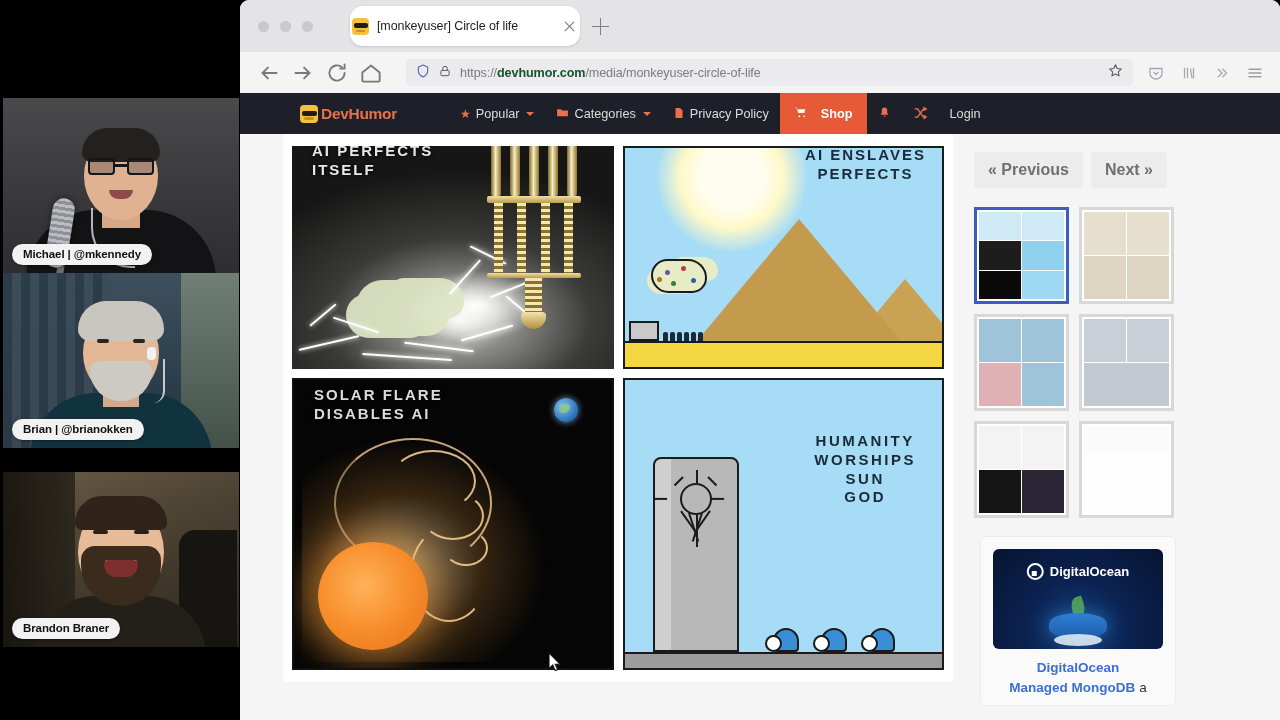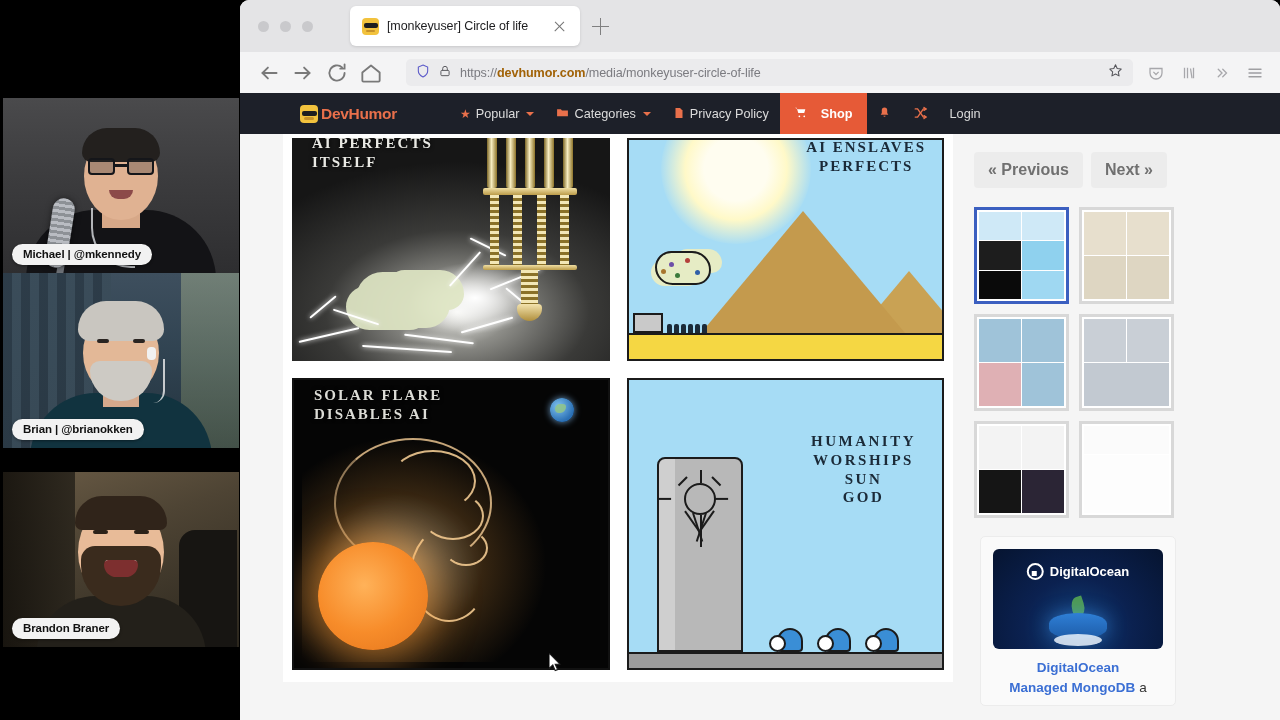--- a/index.html
+++ b/index.html
@@ -109,22 +109,22 @@
   
   .browser {
     position:absolute; left:240px; top:0; width:1040px; height:720px;
     background:#f3f3f4; border-radius: 9px 9px 0 0; overflow:hidden;
   }
   .tabstrip { position:relative; height:52px; background:#e4e4e6; }
   .traffic { position:absolute; left:18px; top:21px; display:flex; gap:11px; }
   .traffic i { width:11px; height:11px; border-radius:50%; background:#c9c9cc; display:block; }
   .tab {
     position:absolute; left:110px; top:6px; width:230px; height:40px;
-    background:#fff; border-radius:6px; display:flex; align-items:center;
-    padding: 0 12px; box-shadow: 0 1px 3px rgba(0,0,0,.13);
+    background:#fff; border-radius:13px; display:flex; align-items:center;
+    padding: 0 2px; box-shadow: 0 1px 3px rgba(0,0,0,.13);
   }
   .tab-fav { width:17px; height:17px; border-radius:4px; background:#f2c23d;
       position:relative; flex:0 0 auto; margin-right:8px; }
   .tab-fav::before { content:""; position:absolute; left:1.5px; top:5.5px; width:14px; height:5px;
       background:#1d1d1f; border-radius:2px; }
   .tab-fav::after { content:""; position:absolute; left:4px; bottom:2.5px; width:9px; height:2.5px;
       background:#c6912a; border-radius:2px; }
   .tab-title { font-size:12.5px; color:#1d1d1f; white-space:nowrap; overflow:hidden;
       text-overflow:ellipsis; flex:1 1 auto; letter-spacing:-0.1px; }
   .tab-close { width:17px; height:17px; position:relative; flex:0 0 auto; opacity:.75; }
@@ -136,21 +136,21 @@
   .tab-new::before { left:0; top:7.8px; width:17px; height:1.5px; }
   .tab-new::after  { top:0; left:7.8px; height:17px; width:1.5px; }
 
   .navbar-chrome { position:relative; height:41px; background:#f4f4f5;
       display:flex; align-items:center; padding: 0 16px; }
   .navbtn { width:26px; height:26px; margin-right:8px; position:relative; opacity:.72; flex:0 0 auto; }
   .urlbar { flex:1 1 auto; height:27px; background:#ebebed; border-radius:5px;
       display:flex; align-items:center; padding: 0 9px; margin: 0 10px 0 14px; min-width:0; }
   .url-text { font-size:12.6px; color:#7b7b80; white-space:nowrap; overflow:hidden;
       flex:1 1 auto; margin-left:8px; letter-spacing:-0.1px; }
-  .url-text b { color:#a16207; font-weight:700; }
+  .url-text b { color:#14532d; font-weight:700; }
   .chrome-icons { display:flex; align-items:center; gap:15px; flex:0 0 auto; margin-left:4px; }
   .ci { width:18px; height:18px; opacity:.55; }
 
   
   .site { position:absolute; left:0; top:93px; width:1040px; height:627px; background:#f5f5f5; }
   .sitenav { height:41px; background:#1d2029; display:flex; align-items:center;
       padding-left: 60px; color:#e9704b; font-size:13px; }
   .brand { display:flex; align-items:center; font-weight:800; color:#e9704b;
       font-size:15.5px; letter-spacing:-0.3px; margin-right:52px; }
   .brand-emoji { width:18px; height:18px; border-radius:4px; background:#f2c23d;
@@ -165,21 +165,21 @@
   .navitem.shop { background:#e65a37; color:#fff; padding: 0 14px; }
   .navitem.shop .lbl { color:#fff; font-weight:600;margin-left:8px; }
   .ico { color:#e9704b; font-size:12px; line-height:1; }
   .caret { border:4px solid transparent; border-top-color:#e9704b; margin-top:4px; margin-left:2px; }
 
   .content { position:relative; height:586px; }
 
   
   .comic-card { position:absolute; left:43px; top:0px; width:670px;
       background:#fff; padding: 0 9px 12px 9px; }
-  .panels { display:grid; grid-template-columns: 1fr 1fr; gap:17px; padding-top:4px;font-family:Liberation Serif, serif; }
+  .panels { display:grid; grid-template-columns: 1fr 1fr; gap:9px; padding-top:12px; }
   .panel { position:relative; overflow:hidden; }
   .panel.p1, .panel.p2 { height:223px; }
   .panel.p3, .panel.p4 { height:292px; }
   .cap { position:absolute; font-weight:700; letter-spacing:2px; line-height:1.25;
       font-size:15px; white-space:pre; }
 
   
   .p1 { background: radial-gradient(ellipse 240px 150px at 52% 78%, #f3f3ef 0%, #8d8d88 22%, #3a3a38 55%, #161616 100%), #141414; }
   .p1 .cap { left:20px; top:-4px; color:#e9e9e4; text-shadow:0 0 4px #000; }
   .rig { position:absolute; right:33px; top:-2px; width:94px; }

